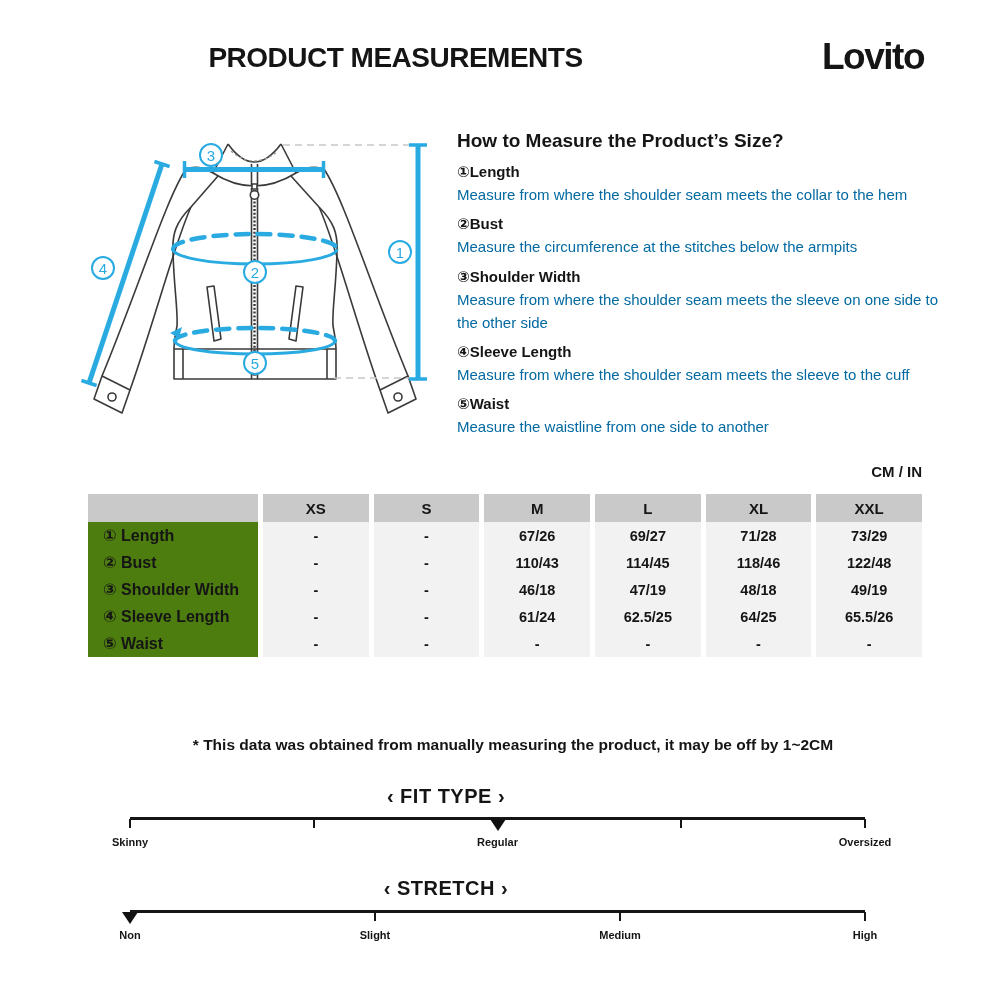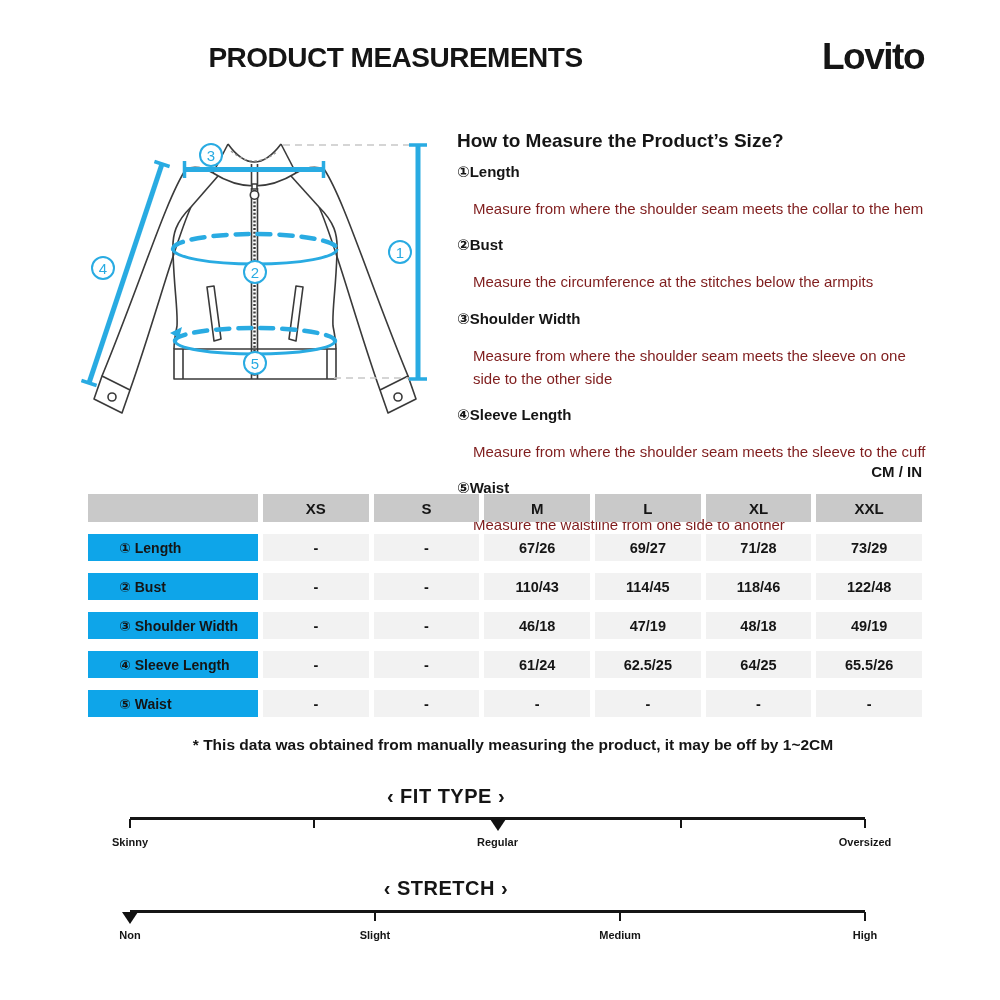--- a/index.html
+++ b/index.html
@@ -8,30 +8,30 @@
 
   .title{position:absolute;left:0;top:42px;width:791px;text-align:center;
          font-size:28px;font-weight:700;letter-spacing:-.5px;}
   .logo{position:absolute;right:76px;top:36px;font-size:37px;font-weight:700;letter-spacing:-1.5px;}
 
   .diagram{position:absolute;left:60px;top:104px;width:390px;height:332px;}
 
   .howto{position:absolute;left:457px;top:130px;width:486px;}
   .howto h3{font-size:19px;font-weight:700;margin:0 0 11px 0;}
   .mh{font-size:15px;font-weight:700;margin:9px 0 2px 0;}
-  .md{font-size:15px;color:#7f1d1d;margin:16px;line-height:1.55;}
+  .md{font-size:15px;color:#0369a1;margin:0;line-height:1.55;}
 
   .unit{position:absolute;right:78px;top:463px;font-size:15px;font-weight:700;}
 
   .size-table{position:absolute;left:88px;top:494px;width:834px;
       display:grid;grid-template-columns:170px repeat(6,1fr);
-      grid-template-rows:28px repeat(5,27px);gap:12px 5px;font-weight:700;}
+      grid-template-rows:28px repeat(5,27px);gap:0 5px;font-weight:700;}
   .cell{display:flex;align-items:center;justify-content:center;}
   .cell.head{background:#c9c9c9;font-size:15px;}
-  .cell.label{background:#0ea5e9;justify-content:flex-start;padding-left:31px;font-size:14px;}
+  .cell.label{background:#4d7c0f;justify-content:flex-start;padding-left:15px;font-size:16px;}
   .cell.val{background:#f2f2f2;font-size:14.5px;}
 
   .footnote{position:absolute;left:0;top:736px;width:1000px;text-align:center;
             font-size:15.5px;font-weight:700;padding-left:13px;}
 
   .slider-title{position:absolute;left:0;width:892px;text-align:center;font-size:20px;font-weight:700;letter-spacing:.5px;}
   #fit-title{top:785px}
   #stretch-title{top:877px}
   .slider{position:absolute;left:130px;width:735px;height:14px;}
   #fit-slider{top:817px}

